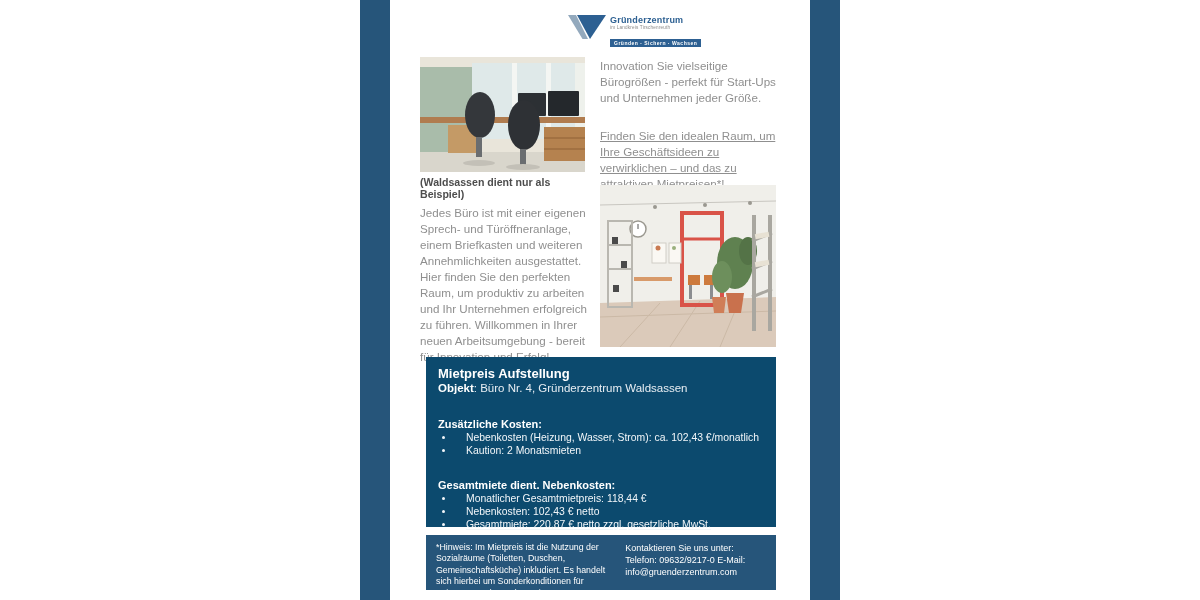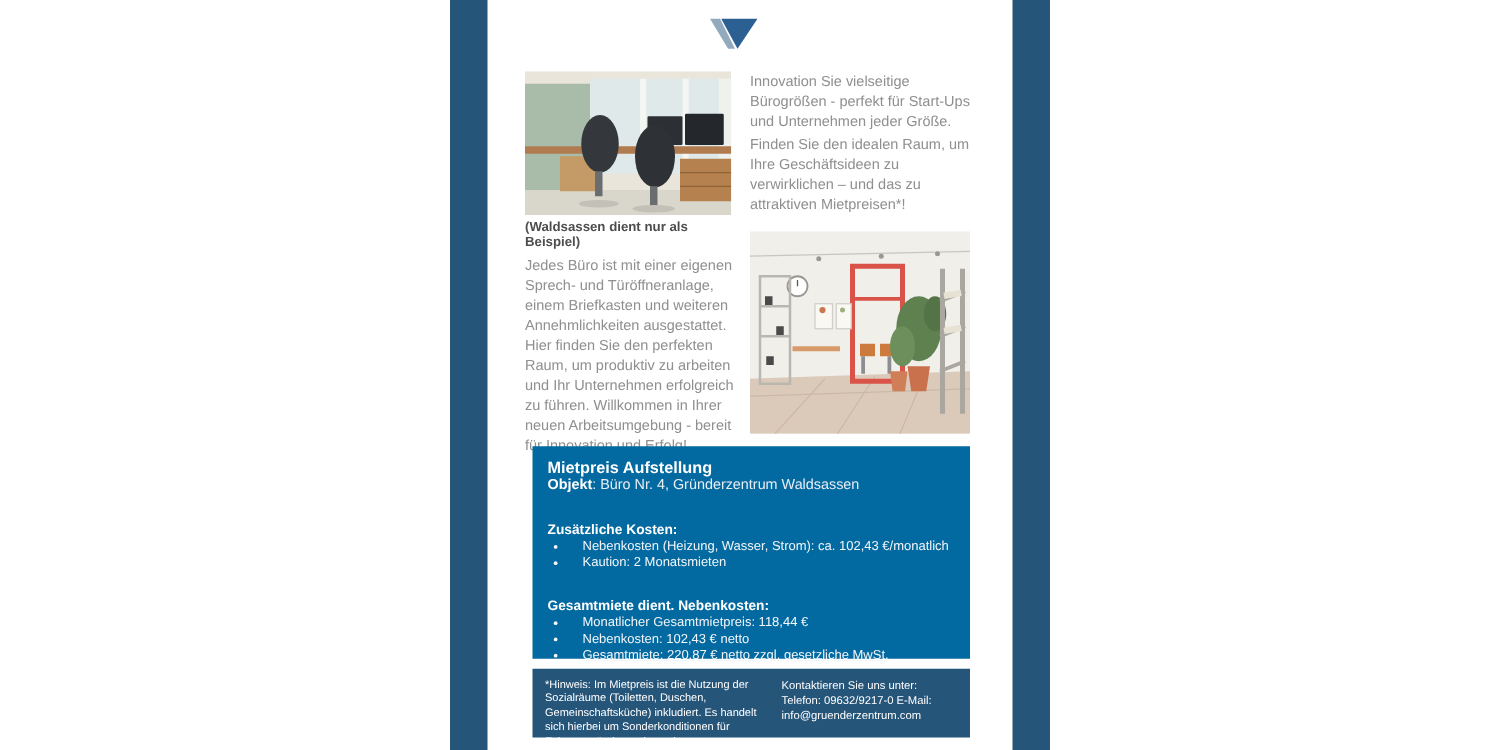--- a/index.html
+++ b/index.html
@@ -22,25 +22,25 @@
   .col-left  { position: absolute; left: 420px; width: 165px; }
   .col-right { position: absolute; left: 600px; width: 176px; }
 
   .photo { display: block; }
   .caption { position: absolute; left: 420px; top: 176px; width: 175px;
              font-size: 10.6px; font-weight: bold; color: #4d4d4d; }
 
   .body-text { color: #8f8f8f; font-size: 11.6px; line-height: 16px; }
   .desc { position: absolute; left: 420px; top: 205px; width: 168px; }
   .intro-1 { position: absolute; left: 600px; top: 58px; width: 178px; }
-  .intro-2 { position: absolute; left: 600px; top: 108px; width: 178px; }
+  .intro-2 { position: absolute; left: 600px; top: 128px; width: 178px; text-decoration: underline; }
 
   
   .panel { position: absolute; left: 426px; top: 357px; width: 350px; height: 170px;
-           background: #0369a1; color: #ffffff; padding: 9px 12px; }
+           background: #0c4a6e; color: #ffffff; padding: 9px 12px; }
   .panel-title { font-size: 13px; font-weight: bold; line-height: 15px; }
   .panel-object { font-size: 11.5px; line-height: 15px; color: #e8eef3; }
   .panel-object b { color: #ffffff; }
 
   table.price { width: 100%; border-collapse: collapse; margin-top: 6px; }
   table.price th { color: #c9d6e0; font-weight: normal; font-size: 9.6px; padding: 4px 0 5px;
                    border-bottom: 1px solid #ffffff; white-space: nowrap; }
   table.price td { font-size: 10.4px; padding: 4px 0 2px; color: #f2f6f9; }
   .c1 { text-align: left; width: 56px; }
   .c2 { text-align: center; width: 70px; }
@@ -64,20 +64,25 @@
 <body>
 
 <div class="side-bar left"></div>
 <div class="side-bar right"></div>
 
 <div class="logo">
   <svg width="40" height="32" viewBox="0 0 40 32">
     <polygon points="2,4 10,4 22,28 16.5,28" fill="#93a9bd"></polygon>
     <polygon points="11,4 40,4 24,28" fill="#2d6092"></polygon>
   </svg>
+  <div class="logo-text">
+    <div class="logo-name">Gründerzentrum</div>
+    <div class="logo-sub">im Landkreis Tirschenreuth</div>
+    <div class="logo-tag">Gründen · Sichern · Wachsen</div>
+  </div>
 </div>
 
 <div class="col-left" style="top:57px">
   <svg class="photo" width="165" height="115" viewBox="0 0 165 115">
     <rect width="165" height="115" fill="#e9e5da"></rect>
     <rect x="52" y="6" width="113" height="76" fill="#dfe9e9"></rect>
     <rect x="92" y="6" width="5" height="76" fill="#f4f6f3"></rect>
     <rect x="126" y="6" width="5" height="76" fill="#f4f6f3"></rect>
     <rect x="155" y="6" width="10" height="76" fill="#eef1ec"></rect>
     <rect x="0" y="10" width="52" height="95" fill="#a9bcaa"></rect>

